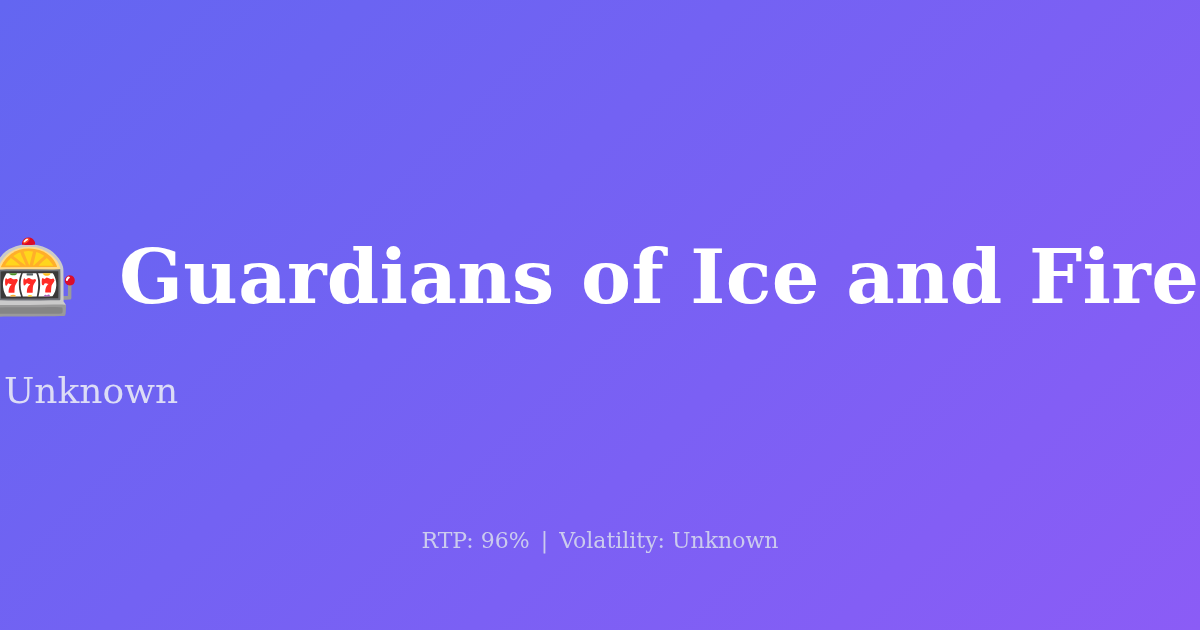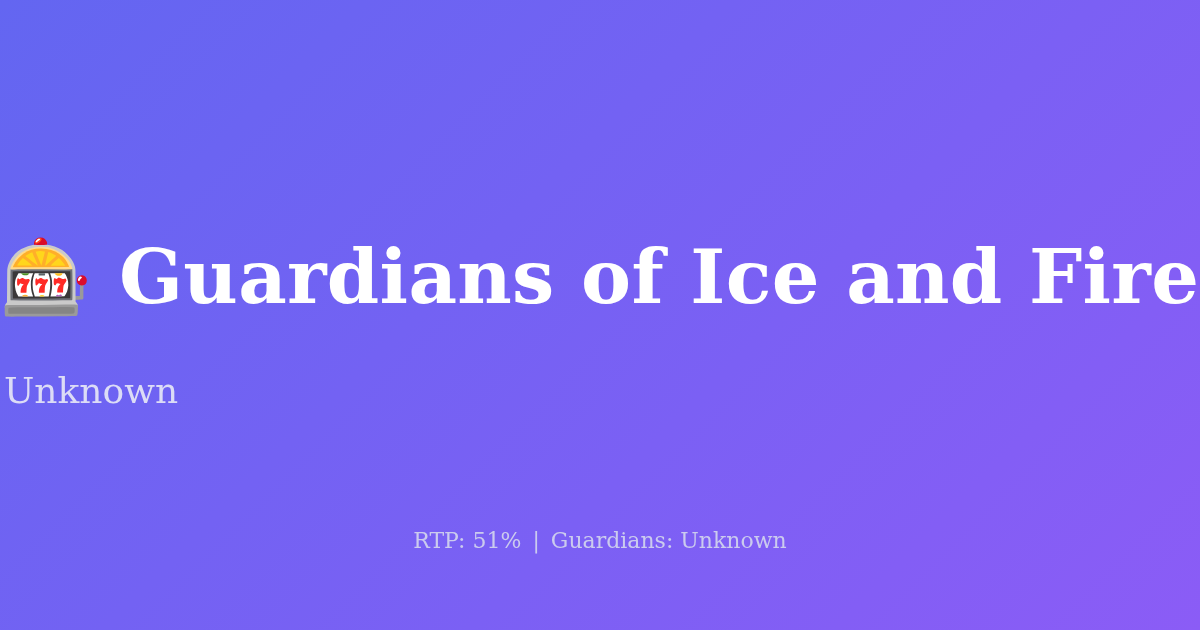--- a/index.html
+++ b/index.html
@@ -55,21 +55,21 @@
     white-space: nowrap;
   }
 
   #page-title {
     font-family: "DejaVu Serif", "Liberation Serif", serif;
     font-weight: 700;
     font-size: 75px;
     line-height: 1.04;
     letter-spacing: 0.3px;
     color: #ffffff;
-    margin: 0;
+    margin: 12px;
     white-space: nowrap;
     flex: 0 0 auto;
   }
 
   
   #page-subtitle {
     position: absolute;
     left: 0;
     top: 364px;
     width: 1200px;
@@ -109,19 +109,19 @@
 
   <div id="title-row">
     <span id="title-emoji">🎰</span>
     <h1 id="page-title">Guardians of Ice and Fire</h1>
   </div>
 
   <p id="page-subtitle">Unknown</p>
 
   <p id="footer-meta">
     <span>RTP:</span>
-    <span>51%</span>
+    <span>96%</span>
     <span class="meta-sep">|</span>
-    <span>Guardians:</span>
+    <span>Volatility:</span>
     <span>Unknown</span>
   </p>
 
 </div>
 
 </body></html>

